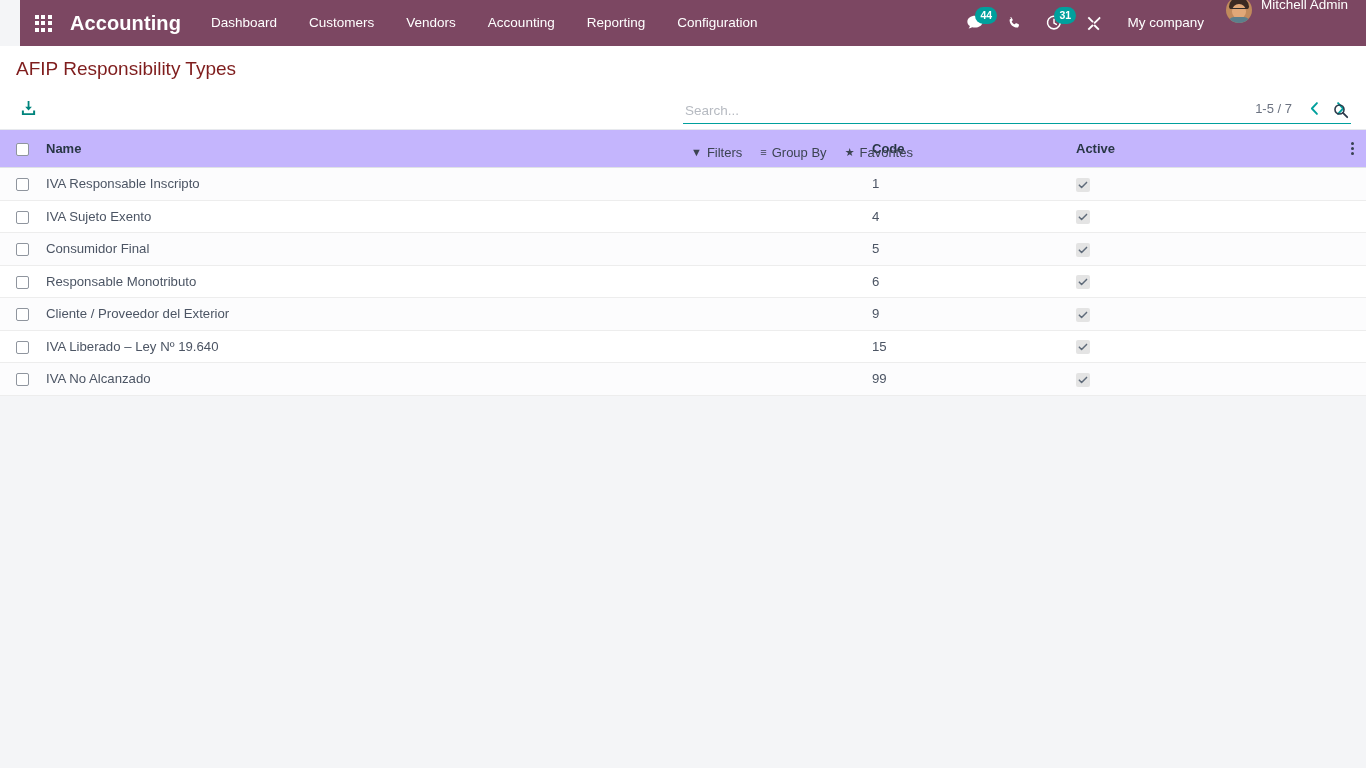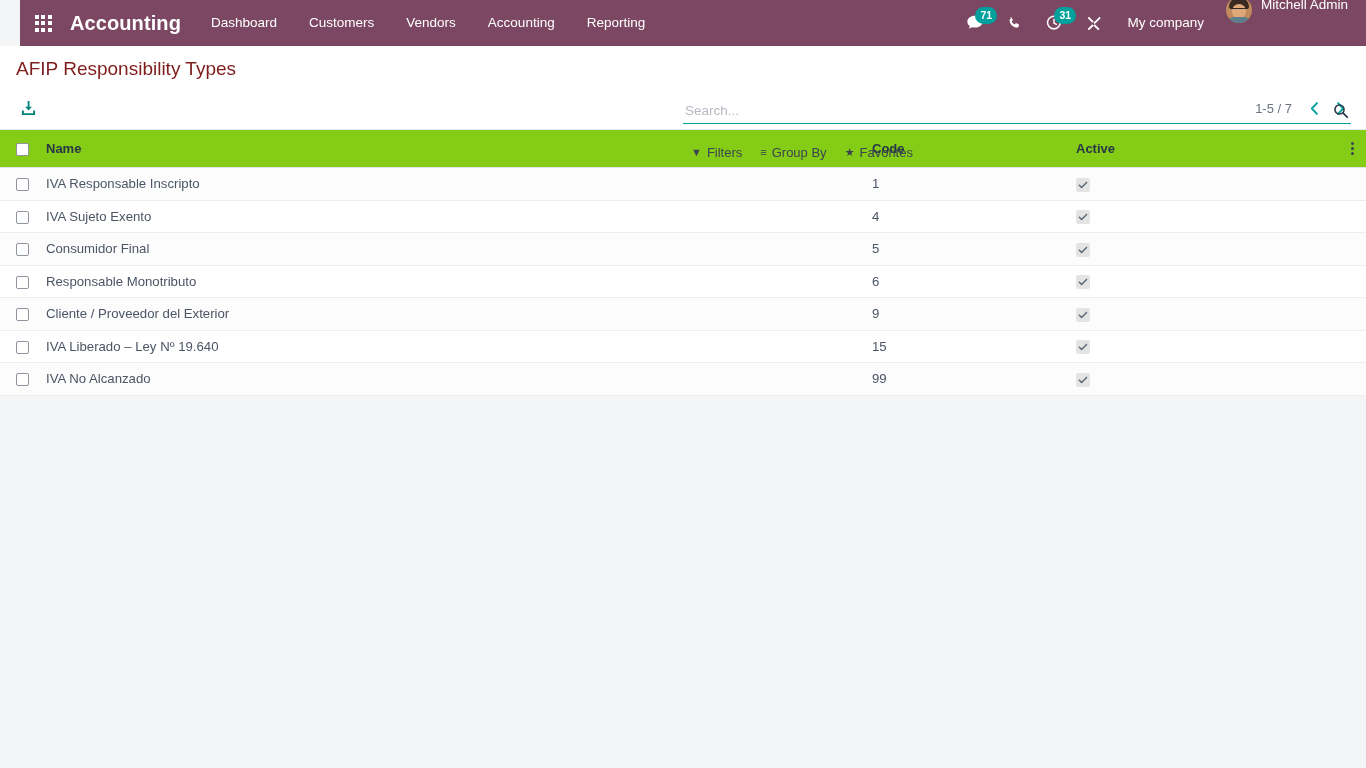--- a/index.html
+++ b/index.html
@@ -220,21 +220,21 @@
     border-collapse: collapse;
     background: #ffffff;
     table-layout: fixed;
   }
   table.o-list thead th {
     font-size: 13px;
     font-weight: bold;
     color: #283645;
     text-align: left;
     padding: 10px 8px 10px 8px;
-    background: #84cc16;
+    background: #c4b5fd;
     border-bottom: 1px solid #dfe2e6;
     white-space: nowrap;
   }
   table.o-list tbody td {
     font-size: 13.2px;
     color: #4c5564;
     padding: 8px 8px;
     border-bottom: 1px solid #ededed;
     background: #ffffff;
     white-space: nowrap;
@@ -303,29 +303,30 @@
   </div>
 
   <div class="brand">Accounting</div>
 
   <nav class="menu-items">
     <div class="menu-item">Dashboard</div>
     <div class="menu-item">Customers</div>
     <div class="menu-item">Vendors</div>
     <div class="menu-item">Accounting</div>
     <div class="menu-item">Reporting</div>
+    <div class="menu-item">Configuration</div>
   </nav>
 
   <div class="navbar-right">
 
     <div class="sysicon">
       <svg width="18" height="18" viewBox="0 0 20 20" aria-hidden="true">
         <path fill="#ffffff" d="M10 2C5.3 2 1.5 4.9 1.5 8.5c0 1.9 1.1 3.7 2.8 4.8-.1.9-.6 2-1.4 2.8 1.5-.2 2.9-.8 3.9-1.5 1 .3 2.1.4 3.2.4 4.7 0 8.5-2.9 8.5-6.5S14.7 2 10 2z"></path>
       </svg>
-      <span class="badge">71</span>
+      <span class="badge">44</span>
     </div>
 
     <div class="sysicon">
       <svg width="17" height="17" viewBox="0 0 20 20" aria-hidden="true">
         <path fill="#ffffff" d="M5.1 2.5c.5-.2 1 0 1.3.4l1.4 2.3c.2.4.2.9-.1 1.2l-1 1.1c.7 1.5 2 2.8 3.5 3.5l1-1.1c.3-.3.8-.4 1.2-.2l2.4 1.3c.4.2.6.8.4 1.3l-.7 1.7c-.2.5-.7.8-1.2.8-5 0-9.1-4-9.1-9 0-.5.3-1 .8-1.2l1.1-.6z"></path>
       </svg>
     </div>
 
     <div class="sysicon">
       <svg width="18" height="18" viewBox="0 0 20 20" aria-hidden="true">

